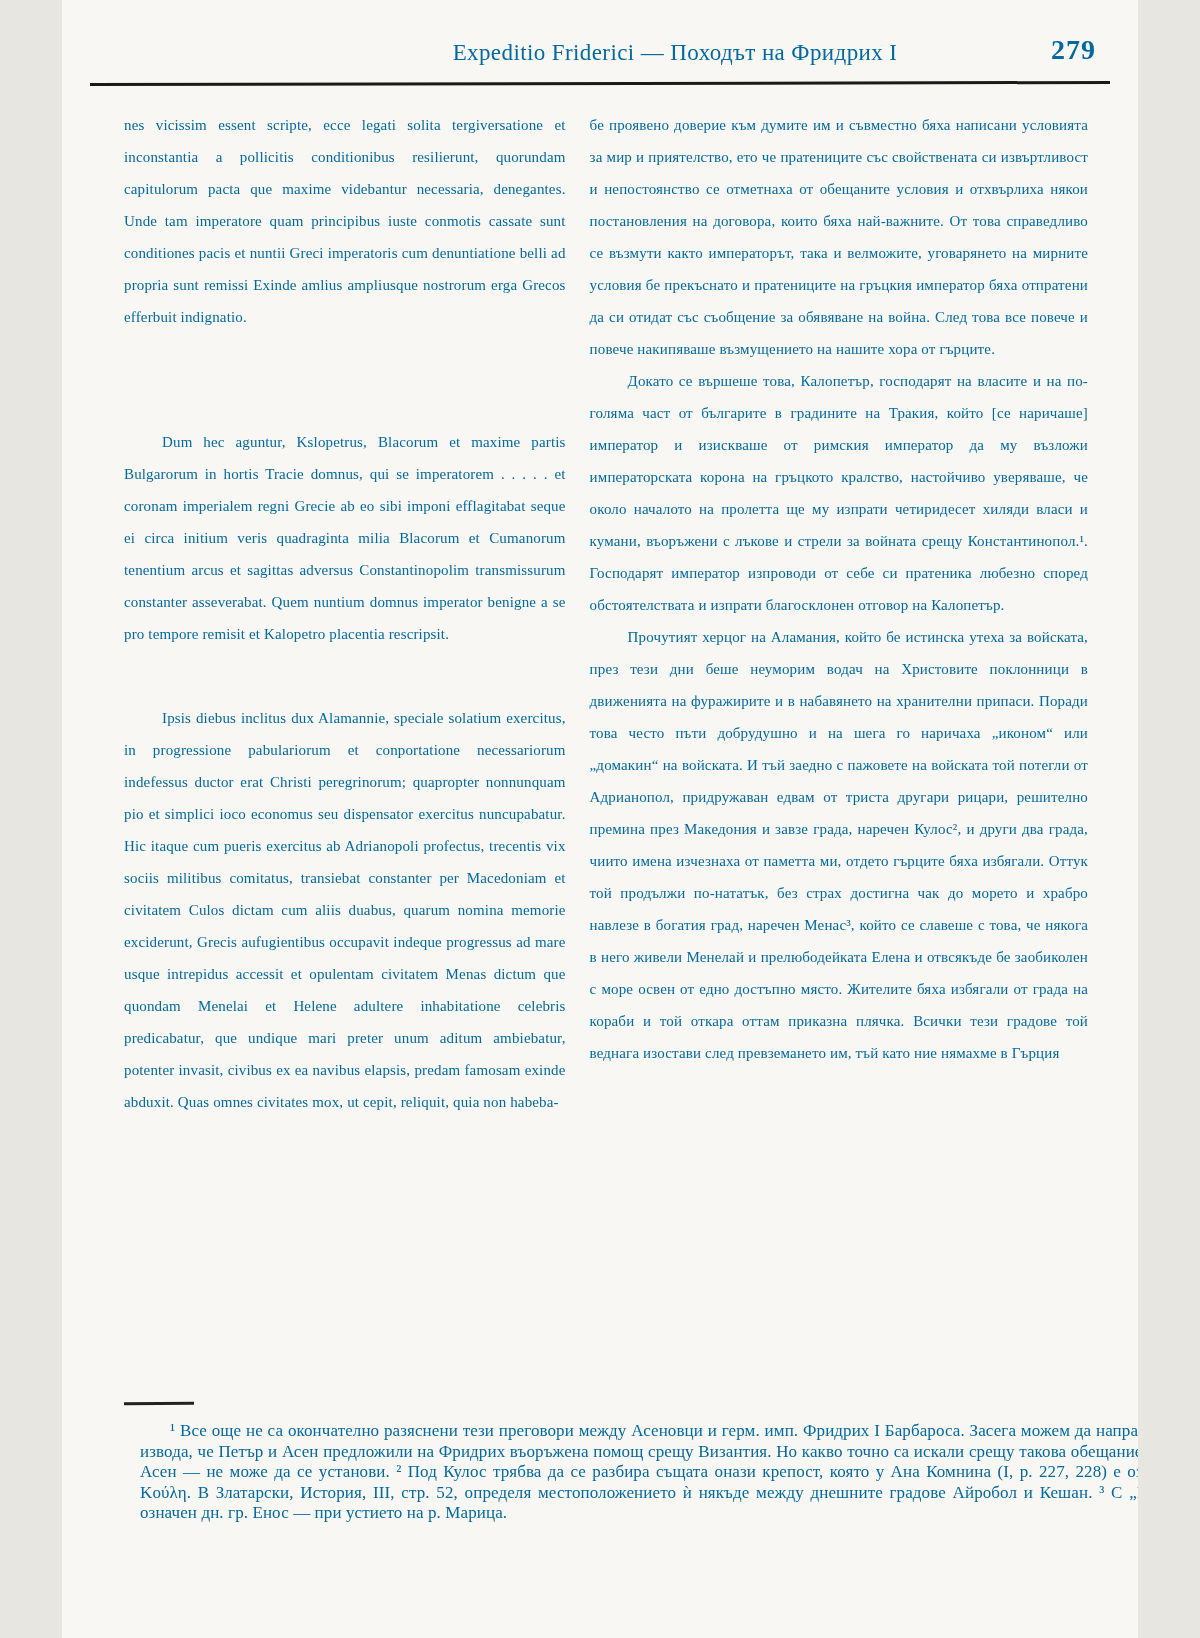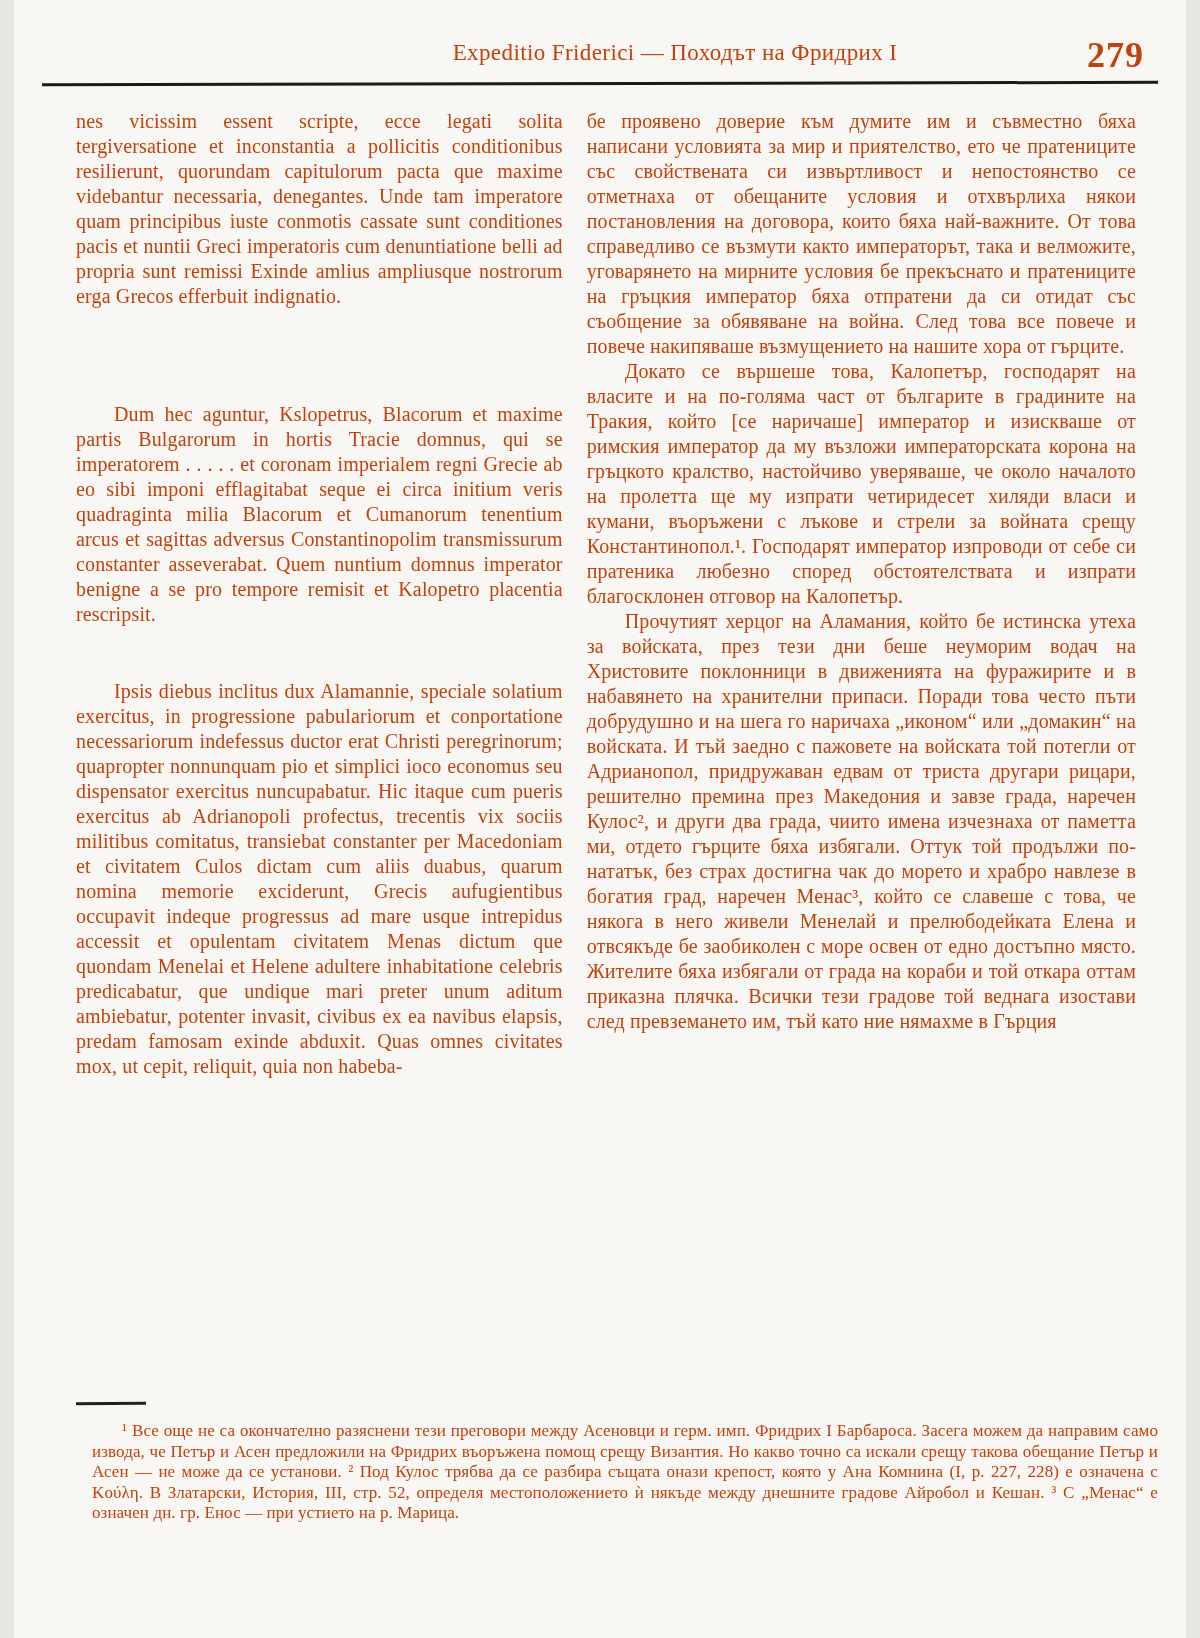--- a/index.html
+++ b/index.html
@@ -2,25 +2,25 @@
 <html><head>
 <meta charset="utf-8">
 <style>
   html, body {
     margin: 0;
     padding: 0;
     background: #e8e6e0;
   }
   .page {
     position: relative;
-    width: 1172px;
+    width: 1076px;
     height: 1638px;
     margin: 0 auto;
     background: #f8f7f3;
-    color: #c2410c;
+    color: #0369a1;
     font-family: "Liberation Serif", "DejaVu Serif", serif;
     overflow: hidden;
   }
   
   .page-header {
     padding-top: 40px;
   }
   .header-line {
     position: relative;
     height: 34px;
@@ -32,21 +32,21 @@
     text-align: center;
     transform: translateX(75px);
     font-size: 23px;
     letter-spacing: 0.4px;
     white-space: nowrap;
   }
   .page-number {
     position: absolute;
     right: 42px;
     top: -6px;
-    font-size: 36px;
+    font-size: 28px;
     font-weight: bold;
     letter-spacing: 1px;
   }
   .header-rule {
     margin: 8px 28px 0 28px;
     height: 2.5px;
     background: #1a1a1a;
     transform: rotate(-0.12deg);
   }
   
@@ -54,22 +54,22 @@
     display: flex;
     margin-top: 24px;
     padding-left: 62px;
     padding-right: 50px;
   }
   .col-left  { width: 497px; }
   .col-right { width: 561px; margin-left: 24px; }
   .para {
     margin: 0;
     text-align: justify;
-    font-size: 20px;
-    line-height: 25px;
+    font-size: 15px;
+    line-height: 32px;
     letter-spacing: 0.15px;
   }
   .indent { text-indent: 38px; }
   .gap-a { margin-bottom: 93px; }
   .gap-b { margin-bottom: 52px; }
   
   .footnotes {
     position: absolute;
     left: 62px;
     width: 1098px;

